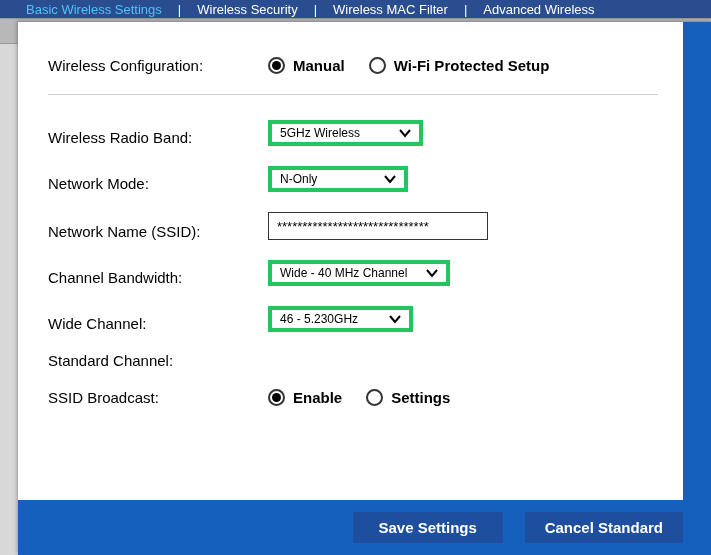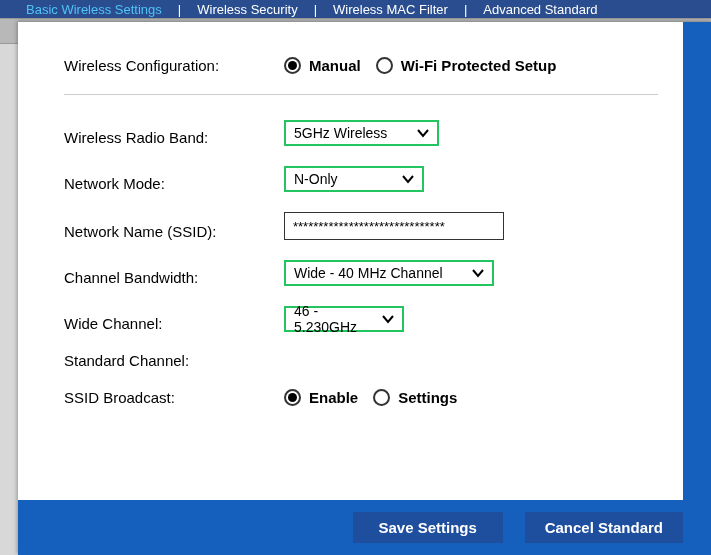--- a/index.html
+++ b/index.html
@@ -52,36 +52,36 @@
       background: #1560bd;
       box-shadow: -1px -1px 4px rgba(0,0,0,0.3);
     }
     .content-panel {
       position: absolute;
       left: 0;
       top: 0;
       right: 30px;
       bottom: 55px;
       background: #fff;
-      padding: 35px 25px 20px 46px;
+      padding: 35px 25px 20px 30px;
     }
     .config-row {
       display: flex;
       align-items: center;
       margin-bottom: 20px;
     }
     .config-row .label {
       width: 220px;
       font-size: 15px;
       color: #000;
     }
     .radio-group {
       display: flex;
       align-items: center;
-      gap: 15px;
+      gap: 24px;
     }
     .radio-opt {
       display: flex;
       align-items: center;
       gap: 8px;
       cursor: pointer;
     }
     .radio-opt .circle {
       width: 17px;
       height: 17px;
@@ -113,29 +113,29 @@
       display: flex;
       align-items: flex-end;
       margin-bottom: 20px;
     }
     .form-row .flabel {
       width: 220px;
       font-size: 15px;
       color: #000;
     }
     .select-box {
-      border: 2px solid #22c55e;
+      border: 4px solid #22c55e;
       background: #fff;
       height: 26px;
       display: flex;
       align-items: center;
       justify-content: space-between;
       padding: 0 8px;
       cursor: pointer;
-      font-size: 14px;
+      font-size: 12px;
       color: #000;
     }
     .select-box .chev {
       margin-left: 12px;
     }
     .chev svg {
       width: 12px;
       height: 10px;
       display: block;
     }
@@ -176,21 +176,21 @@
 </head>
 <body>
 
 <div class="tab-bar">
   <span class="tab active">Basic Wireless Settings</span>
   <span class="sep">|</span>
   <span class="tab">Wireless Security</span>
   <span class="sep">|</span>
   <span class="tab">Wireless MAC Filter</span>
   <span class="sep">|</span>
-  <span class="tab">Advanced Standard</span>
+  <span class="tab">Advanced Wireless</span>
 </div>
 
 <div class="gray-strip"></div>
 
 <div class="content-outer">
   <div class="content-panel">
 
     <div class="config-row">
       <div class="label">Wireless Configuration:</div>
       <div class="radio-group">
@@ -231,33 +231,33 @@
       </div>
     </div>
 
     <div class="form-row">
       <div class="flabel">Network Name (SSID):</div>
       <input type="text" class="text-input" value="******************************" style="">
     </div>
 
     <div class="form-row">
       <div class="flabel">Channel Bandwidth:</div>
-      <div class="select-box" style="width:210px">
+      <div class="select-box" style="width:182px">
         <span>Wide - 40 MHz Channel</span>
         <span class="chev">
             <svg viewBox="0 0 12 8">
               <path d="M1 1 L6 7 L11 1" fill="none" stroke="#000" stroke-width="2"></path>
             </svg>
           </span>
       </div>
     </div>
 
     <div class="form-row">
       <div class="flabel">Wide Channel:</div>
-      <div class="select-box" style="width:120px">
+      <div class="select-box" style="width:145px">
         <span>46 - 5.230GHz</span>
         <span class="chev">
             <svg viewBox="0 0 12 8">
               <path d="M1 1 L6 7 L11 1" fill="none" stroke="#000" stroke-width="2"></path>
             </svg>
           </span>
       </div>
     </div>
 
     <div class="form-row">

